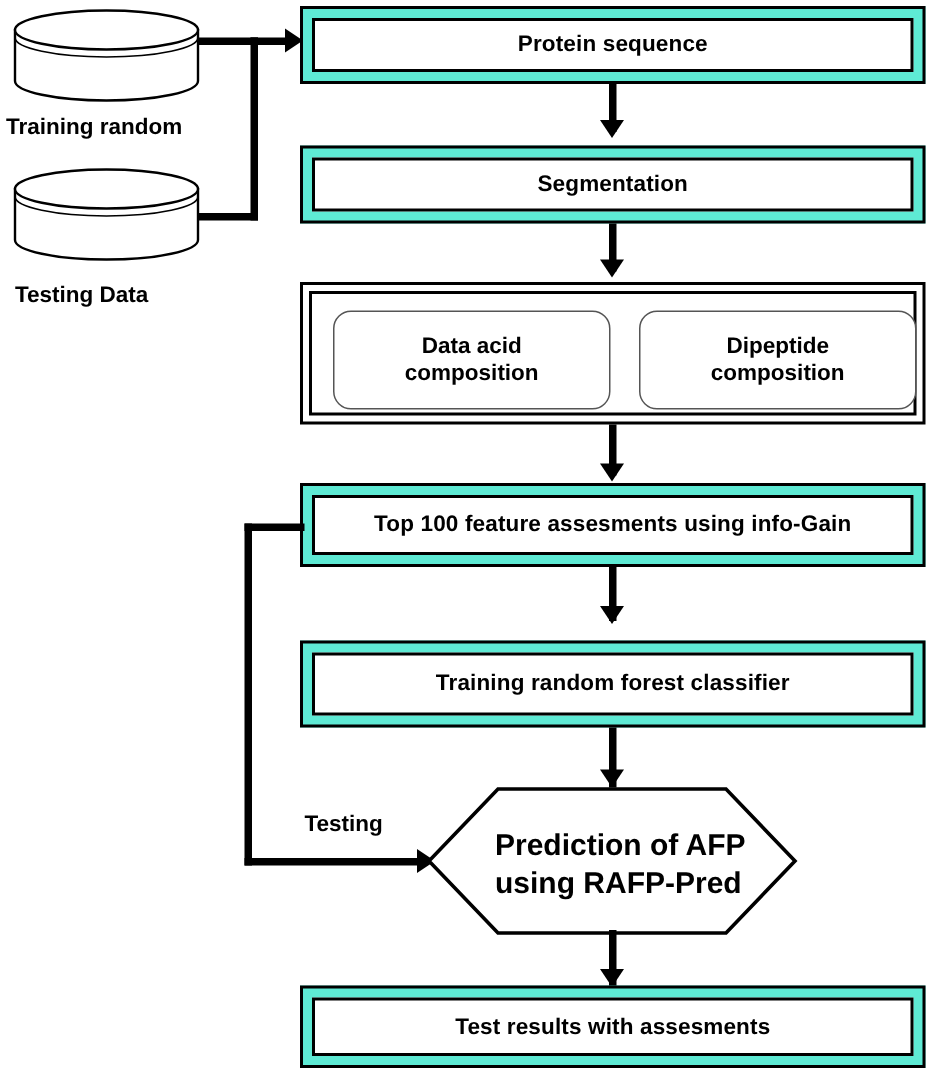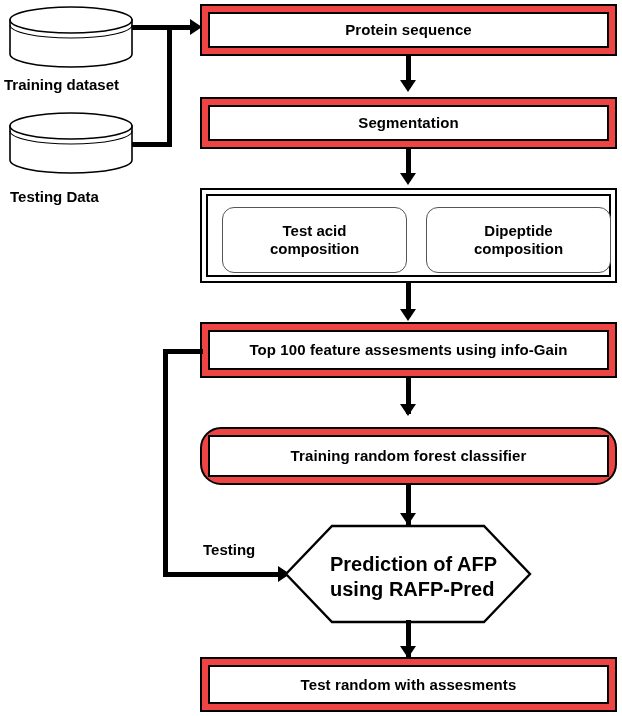--- a/index.html
+++ b/index.html
@@ -14,21 +14,21 @@
     background: #ffffff;
     overflow: hidden;
     font-family: "Liberation Sans", sans-serif;
   }
 
   
   .proc-outer {
     position: absolute;
     box-sizing: border-box;
     border: 2px solid #000000;
-    background: #ef4444;
+    background: #5eead4;
   }
   .proc-inner {
     position: absolute;
     box-sizing: border-box;
     border: 2px solid #000000;
     background: #ffffff;
     left: 6px;
     right: 6px;
     top: 6px;
     bottom: 6px;
@@ -140,21 +140,21 @@
 
 <div id="canvas">
 
   <div class="cyl" style="left:8px; top:6px; width:126px; height:62px;">
     <svg width="126" height="62" viewBox="0 0 126 62">
       <path d="M2,14 L2,48 A61,13 0 0 0 124,48 L124,14 Z" fill="#ffffff" stroke="#000000" stroke-width="1.6"></path>
       <ellipse cx="63" cy="14" rx="61" ry="13" fill="#ffffff" stroke="#000000" stroke-width="1.6"></ellipse>
       <path d="M2,19 A61,13 0 0 0 124,19" fill="none" stroke="#000000" stroke-width="1.1"></path>
     </svg>
   </div>
-  <div class="db-caption" style="left:4px; top:76px;">Training dataset</div>
+  <div class="db-caption" style="left:4px; top:76px;">Training random</div>
 
   <div class="cyl" style="left:8px; top:112px; width:126px; height:62px;">
     <svg width="126" height="62" viewBox="0 0 126 62">
       <path d="M2,14 L2,48 A61,13 0 0 0 124,48 L124,14 Z" fill="#ffffff" stroke="#000000" stroke-width="1.6"></path>
       <ellipse cx="63" cy="14" rx="61" ry="13" fill="#ffffff" stroke="#000000" stroke-width="1.6"></ellipse>
       <path d="M2,19 A61,13 0 0 0 124,19" fill="none" stroke="#000000" stroke-width="1.1"></path>
     </svg>
   </div>
   <div class="db-caption" style="left:10px; top:188px;text-align:right;">Testing Data</div>
 
@@ -182,21 +182,21 @@
     </div>
   </div>
 
   <div class="conn" style="left:406px; top:149px; width:5px; height:32px;"></div>
   <div class="arrow-down" style="left:400px; top:173px;"></div>
 
   <div class="group-outer" style="left:200px; top:188px; width:417px; height:95px;">
     <div class="group-inner">
       <div class="round-box" style="left:14px; top:11px; width:185px; height:66px;">
         <span class="round-label">
-          <span>Test acid</span><br>
+          <span>Data acid</span><br>
           <span>composition</span>
         </span>
       </div>
       <div class="round-box" style="left:218px; top:11px; width:185px; height:66px;">
         <span class="round-label">
           <span>Dipeptide</span><br>
           <span>composition</span>
         </span>
       </div>
     </div>
@@ -207,21 +207,21 @@
 
   <div class="proc-outer" style="left:200px; top:322px; width:417px; height:56px;">
     <div class="proc-inner">
       <span class="proc-label">Top 100 feature assesments using info-Gain</span>
     </div>
   </div>
 
   <div class="conn" style="left:406px; top:378px; width:5px; height:36px;"></div>
   <div class="arrow-down" style="left:400px; top:404px;"></div>
 
-  <div class="proc-outer" style="left:200px; top:427px; width:417px; height:58px;border-radius:21px;">
+  <div class="proc-outer" style="left:200px; top:427px; width:417px; height:58px;">
     <div class="proc-inner">
       <span class="proc-label">Training random forest classifier</span>
     </div>
   </div>
 
   <div class="conn" style="left:406px; top:485px; width:5px; height:40px;"></div>
   <div class="arrow-down" style="left:400px; top:513px;"></div>
 
   <div class="conn" style="left:163px; top:349px; width:40px; height:5px;"></div>
   <div class="conn" style="left:163px; top:349px; width:5px; height:228px;"></div>
@@ -237,17 +237,17 @@
       <span>Prediction of AFP</span><br>
       <span>using RAFP-Pred</span>
     </div>
   </div>
 
   <div class="conn" style="left:406px; top:620px; width:5px; height:38px;"></div>
   <div class="arrow-down" style="left:400px; top:646px;"></div>
 
   <div class="proc-outer" style="left:200px; top:657px; width:417px; height:55px;">
     <div class="proc-inner">
-      <span class="proc-label">Test random with assesments</span>
+      <span class="proc-label">Test results with assesments</span>
     </div>
   </div>
 
 </div>
 
 </body></html>

